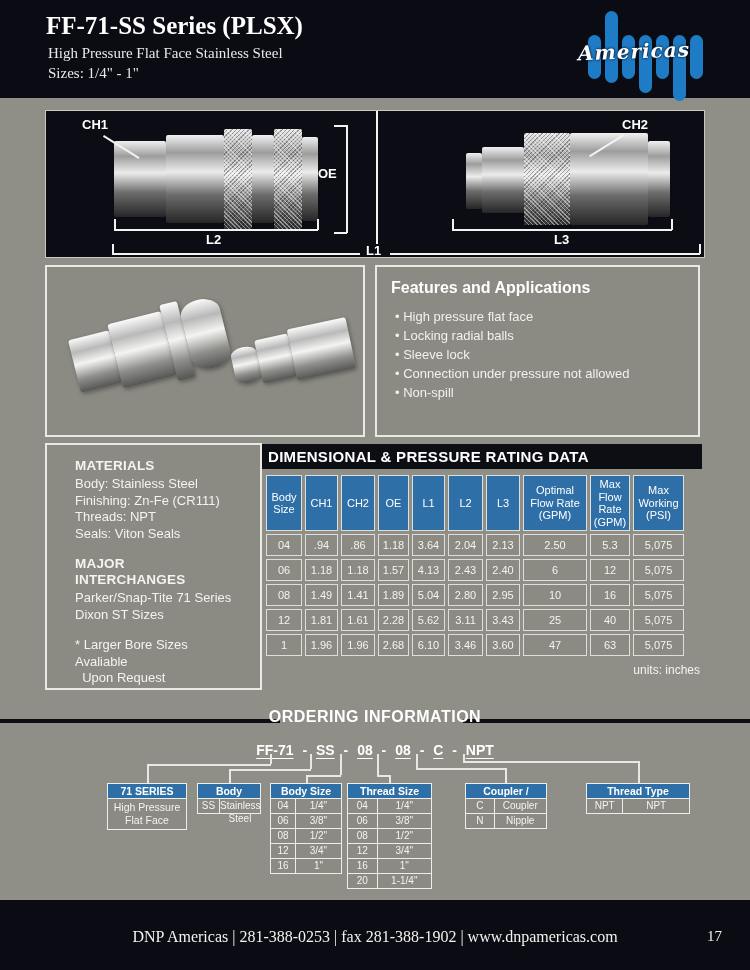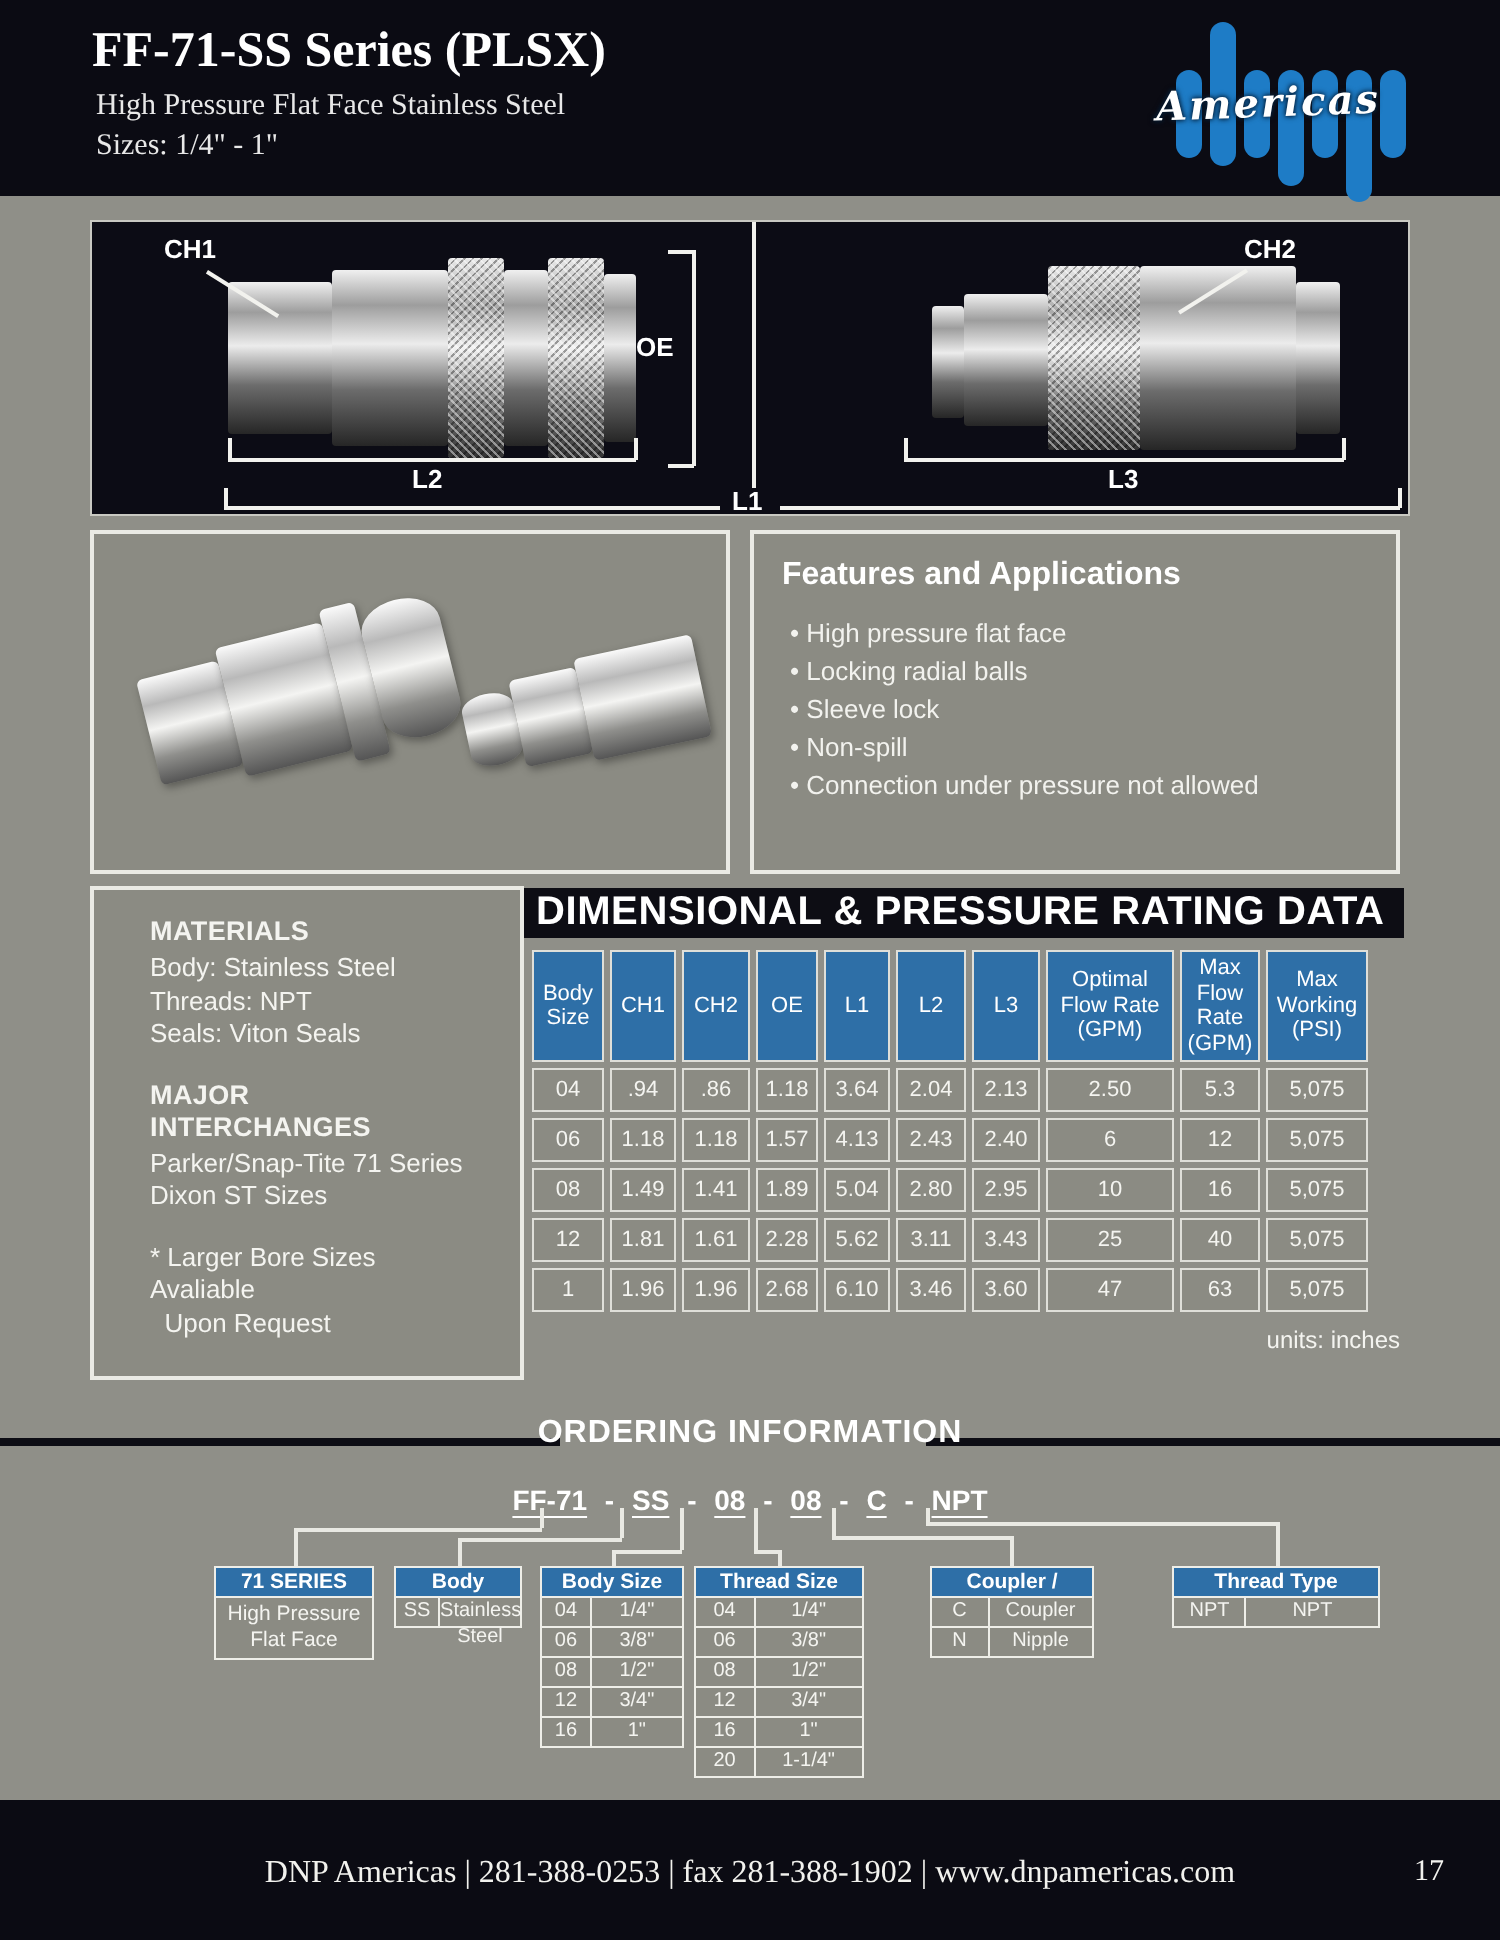--- a/index.html
+++ b/index.html
@@ -34,21 +34,21 @@
   .feat-title { color:#fff; font-weight:bold; font-size:16px; padding:12px 0 0 14px; }
   .feat-list { list-style:none; margin:10px 0 0 18px; color:#f2f2ee; font-size:13px; line-height:19px; }
   .feat-list li::before { content:"• "; }
   .metal2 { background:linear-gradient(180deg,#fafafa 0%,#b9b9b9 25%,#f4f4f2 48%,#8f8f8c 75%,#555 100%); border-radius:3px; position:absolute; box-shadow:1px 2px 4px rgba(0,0,0,.35); }
   .mat-inner { padding:13px 28px; color:#f4f4f0; font-size:13px; line-height:16px; }
   .mat-head { font-weight:bold; font-size:13.5px; margin-bottom:2px; letter-spacing:.2px; }
   .mat-line { line-height:16.5px; }
   .mat-gap { height:14px; }
 
   
-  .dim-strip { position:absolute; left:262px; top:444px; width:440px; height:25px; background:#0d0d14; color:#fff; font-weight:bold; font-size:20px; line-height:25px; padding-left:6px; letter-spacing:.3px; }
+  .dim-strip { position:absolute; left:262px; top:444px; width:440px; height:25px; background:#0d0d14; color:#fff; font-weight:bold; font-size:15px; line-height:25px; padding-left:6px; letter-spacing:.3px; }
   .dim-table { position:absolute; left:263px; top:472px; border-collapse:separate; border-spacing:3px; background:#8f8f88; }
   .dim-table th { background:#2e6fa7; color:#fff; font-weight:normal; font-size:11px; line-height:12.5px; border:1px solid #dfdfd9; height:50px; padding:2px 1px; text-align:center; }
   .dim-table td { background:#8b8b83; color:#f4f4f0; font-size:11px; border:1px solid #dfdfd9; height:22px; text-align:center; }
   .c0{width:36px}.c1{width:33px}.c2{width:34px}.c3{width:31px}.c4{width:33px}.c5{width:35px}.c6{width:34px}.c7{width:64px}.c8{width:40px}.c9{width:51px}
   .units { position:absolute; left:560px; top:663px; width:140px; text-align:right; color:#f4f4f0; font-size:12px; }
 
   
   .ord-rule { position:absolute; top:719px; height:4px; background:#0d0d14; }
   .ord-title { position:absolute; left:0; top:708px; width:750px; text-align:center; color:#fff; font-weight:bold; font-size:16px; letter-spacing:.5px; }
   .ord-sub { position:absolute; left:0; top:728px; width:750px; text-align:center; color:#f2f2ee; font-size:12.5px; letter-spacing:.3px; }
@@ -150,30 +150,31 @@
       <div class="metal2" style="left:60px;top:0;width:60px;height:52px"></div>
     </div>
   </div>
 
   <div class="gbox box-border" style="position:absolute;left:375px;top:265px;width:325px;height:172px;background:#8b8b83">
     <div class="feat-title">Features and Applications</div>
     <ul class="feat-list" id="features-list">
         <li>High pressure flat face</li>
         <li>Locking radial balls</li>
         <li>Sleeve lock</li>
+        <li>Connection under pressure not allowed</li>
         <li>Non-spill</li>
-        <li>Connection under pressure not allowed</li>
       </ul>
   </div>
 
   <div class="gbox box-border" style="position:absolute;left:45px;top:443px;width:217px;height:247px;background:#8b8b83">
     <div class="mat-inner">
       <div class="mat-head">MATERIALS</div>
       <div id="mat-lines">
           <div class="mat-line">Body: Stainless Steel</div>
+          <div class="mat-line">Finishing: Zn-Fe (CR111)</div>
           <div class="mat-line">Threads: NPT</div>
           <div class="mat-line">Seals: Viton Seals</div>
         </div>
       <div class="mat-gap"></div>
       <div class="mat-head">MAJOR INTERCHANGES</div>
       <div id="int-lines">
           <div class="mat-line">Parker/Snap-Tite 71 Series</div>
           <div class="mat-line">Dixon ST Sizes</div>
         </div>
       <div class="mat-gap"></div>

